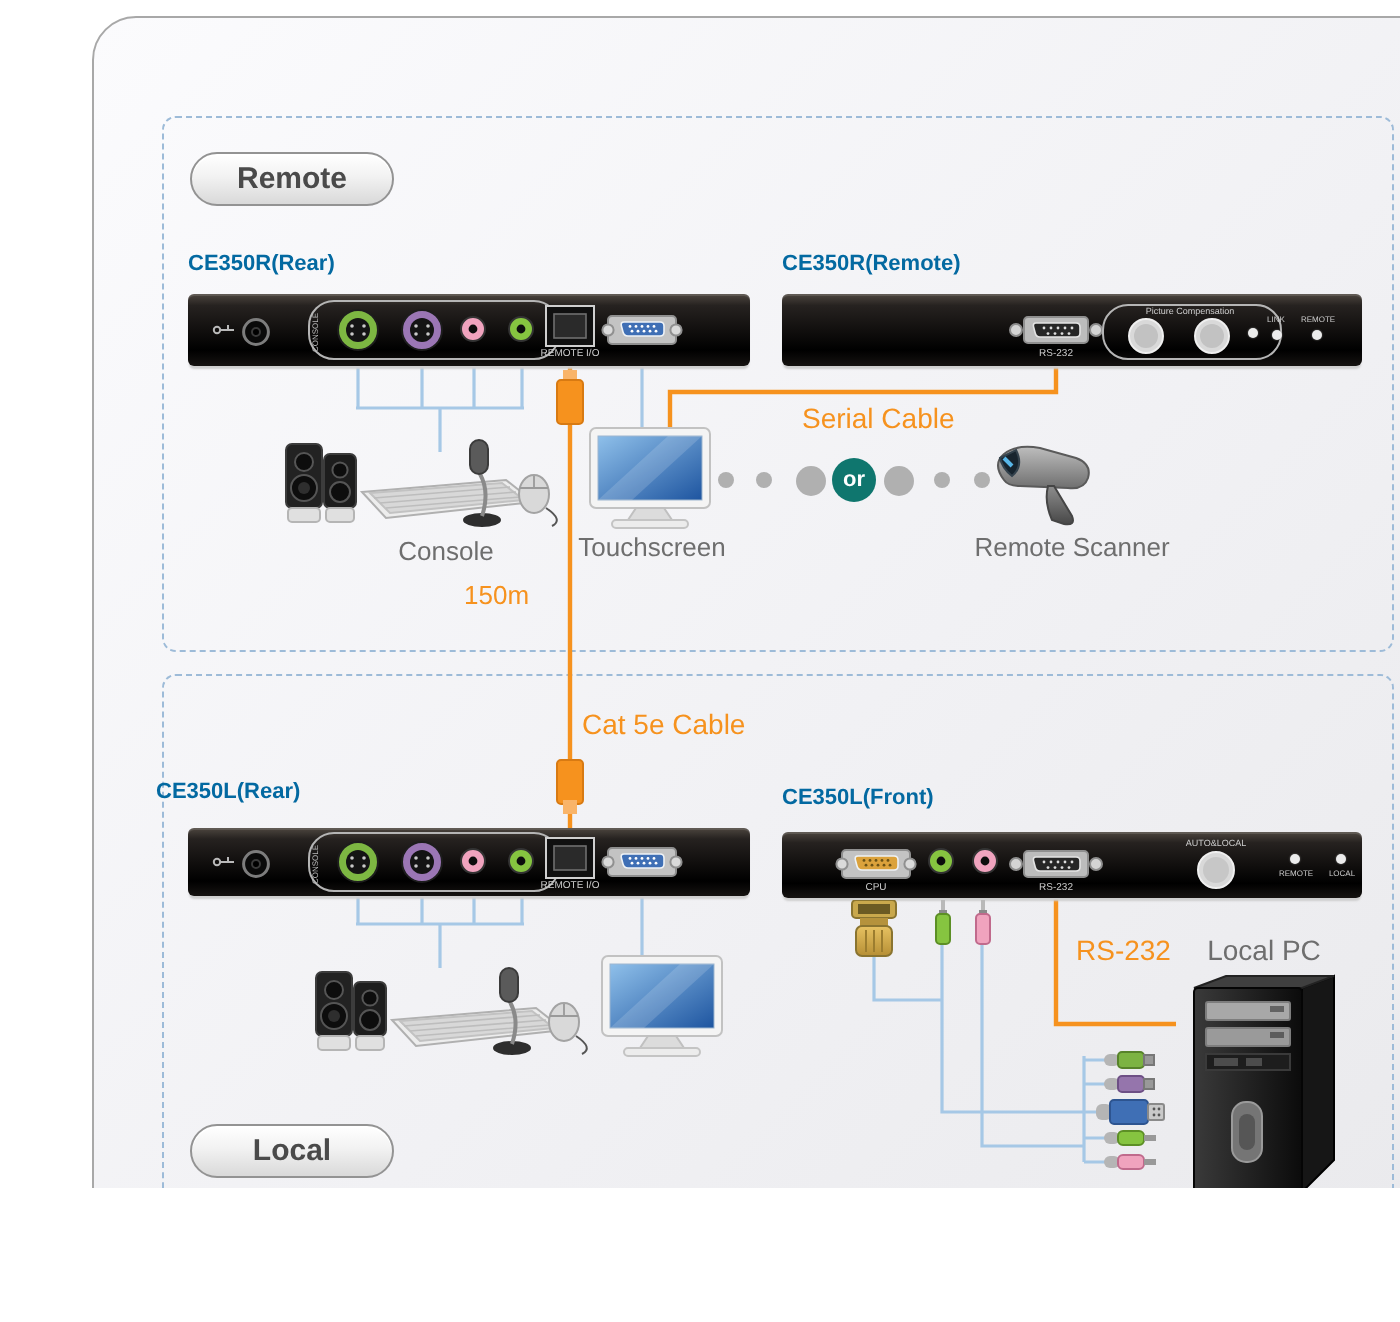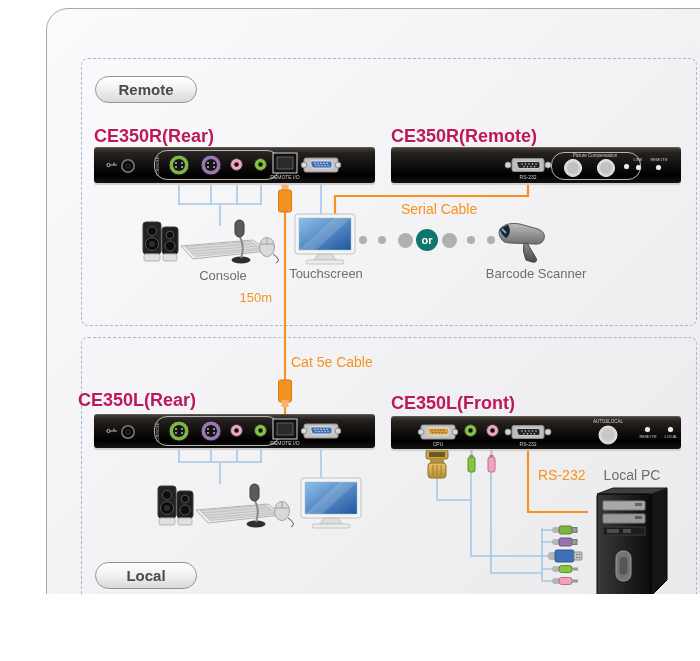--- a/index.html
+++ b/index.html
@@ -9,21 +9,21 @@
          background:linear-gradient(135deg,#fbfbfd 0%,#f1f1f4 55%,#e9e9ec 100%);}
   .zone{border:1px dashed #9dbbd8;border-radius:7px;}
   #remote-zone{left:43px;top:58px;width:614px;height:266px;}
   #local-zone{left:43px;top:337px;width:614px;height:262px;}
   .pill{width:100px;height:25px;border:1.5px solid #939393;border-radius:14px;
         background:linear-gradient(180deg,#ffffff 0%,#f2f2f2 45%,#d9d9d9 100%);
         box-shadow:inset 0 1px 0 #fff;display:flex;align-items:center;justify-content:center;
         font-size:15px;font-weight:600;color:#4a4a4a;}
   #remote-pill{left:57px;top:76px;}
   #local-pill{left:57px;top:562px;}
-  .devlabel{font-size:18px;font-weight:bold;color:#be185d;text-align:right;}
+  .devlabel{font-size:11px;font-weight:bold;color:#0369a1;text-align:right;}
   .panel{background:linear-gradient(180deg,#4d463f 0%,#262220 16%,#100e0d 52%,#000 78%,#161311 100%);
          border-radius:3px;box-shadow:0 2px 1px -0.5px #cfcfcf, inset 0 1px 0 rgba(255,255,255,0.12);}
   .itemlabel{font-size:13px;color:#6e6e6e;text-align:center;}
   .orangelabel{font-size:14px;color:#f6921e;}
   .tiny{font-size:5px;line-height:1;color:#cdcdcd;text-align:center;letter-spacing:0;}
   .capsule{border:1px solid #b5b5b5;border-radius:13px;}
   .led{width:5px;height:5px;border-radius:50%;background:#ececec;box-shadow:0 0 1px #777;}
   .dot{border-radius:50%;background:#b0b0b0;}
   #or-circle{width:22px;height:22px;border-radius:50%;background:#0f766e;color:#fff;
              font-size:11px;font-weight:bold;text-align:center;line-height:22px;}
@@ -363,24 +363,24 @@
       <linearGradient id="scan2" x1="0" y1="0" x2="0" y2="1">
           <stop offset="0" stop-color="#8d8d8d"></stop>
           <stop offset="1" stop-color="#474747"></stop>
         </linearGradient>
     </defs>
     <path d="M8,20 Q2,12 8,7 Q14,2 26,4 L44,9 Q52,12 50,19 Q48,25 40,24 L16,23 Q10,23 8,20 Z" fill="url(#scan1)" stroke="#5a5a5a"></path>
     <path d="M6,9 L14,5 Q18,13 12,18 Q7,14 6,9 Z" fill="#17242e" stroke="#33424d"></path>
     <path d="M8,9 L12,13" stroke="#58b6e8" stroke-width="2"></path>
     <path d="M33,23 L42,38 Q44,43 38,42 L32,40 Q28,31 30,23 Z" fill="url(#scan2)" stroke="#454545"></path>
   </svg>
-  <div class="abs itemlabel" style="left:446px;top:266px;width:104px">Barcode Scanner</div>
+  <div class="abs itemlabel" style="left:446px;top:266px;width:104px">Remote Scanner</div>
 
   <div class="abs orangelabel" style="left:363px;top:201px;width:104px;">Serial Cable</div>
-  <div class="abs orangelabel" style="left:194px;top:290px;width:40px;text-align:right;font-size:13px">150m</div>
+  <div class="abs orangelabel" style="left:194px;top:290px;width:40px;text-align:left;font-size:13px">150m</div>
   <div class="abs orangelabel" style="left:253px;top:354px">Cat 5e Cable</div>
   <div class="abs orangelabel" style="left:500px;top:467px">RS-232</div>
   <div class="abs itemlabel" style="left:558px;top:467px;width:72px;font-size:14px">Local PC</div>
 
   <svg class="abs" style="left:118px;top:480px" width="142" height="50">
     <rect x="2" y="6" width="18" height="32" rx="3" fill="#222" stroke="#3c3c3c"></rect>
     <circle cx="11" cy="15" r="4.5" fill="#0d0d0d" stroke="#555"></circle>
       <circle cx="11" cy="28" r="6.5" fill="#0d0d0d" stroke="#555"></circle>
       <circle cx="11" cy="28" r="3" fill="#2e2e2e"></circle>
     <rect x="3" y="38" width="16" height="7" rx="2" fill="#e0e0e0" stroke="#b5b5b5"></rect>

